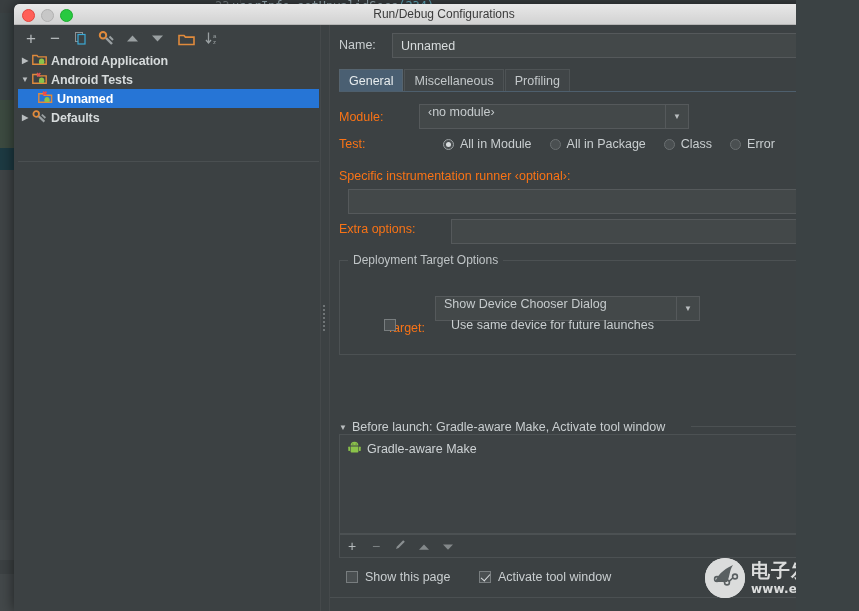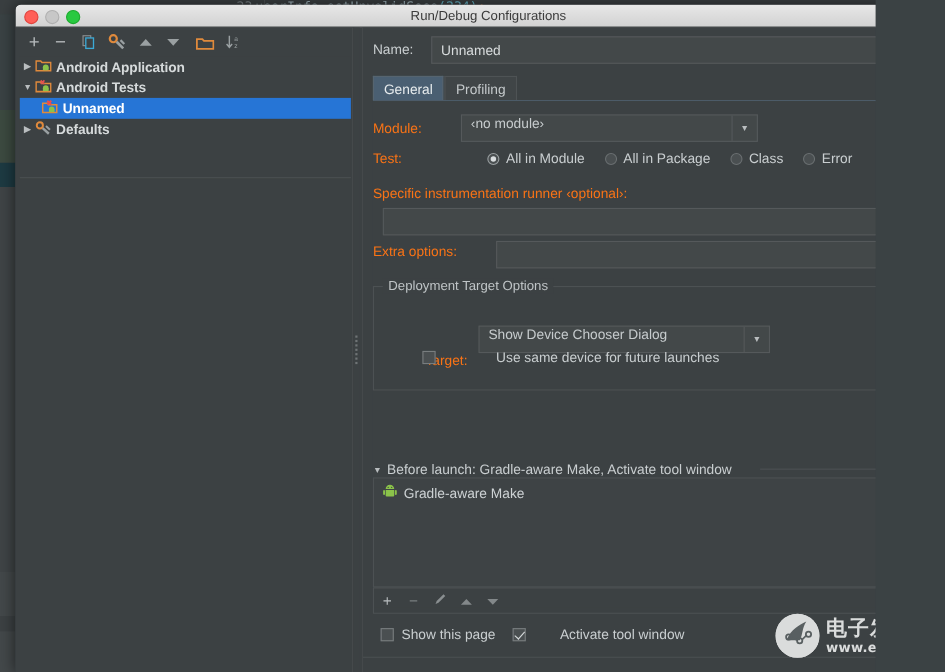--- a/index.html
+++ b/index.html
@@ -362,20 +362,21 @@
 
       <div class="right-panel">
 
         <div class="name-row">
           <span class="name-label">Name:</span>
           <input class="name-input" type="text" value="Unnamed" style="">
         </div>
 
         <div class="tabs">
           <div class="tab active">General</div>
+          <div class="tab">Miscellaneous</div>
           <div class="tab">Profiling</div>
         </div>
         <div class="tabs-underline"></div>
 
         <div class="panel-body">
 
           <div class="row" style="left:0;top:12px;">
             <span class="lbl" style="width:80px;">Module:</span>
             <div class="combo" style="width:270px;">
               <span class="val">‹no module›</span>
@@ -471,21 +472,21 @@
               <svg width="12" height="8" viewBox="0 0 12 8" aria-hidden="true">
                   <path d="M6 6.8 L1 1.5 L11 1.5 Z" fill="#83888a"></path>
                 </svg>
             </span>
           </div>
 
           <div class="checkbox" style="position:absolute;left:7px;top:478px;">
             <span class="box"></span>
             <span class="cl">Show this page</span>
           </div>
-          <div class="checkbox on" style="position:absolute;left:127px;top:478px;gap:24px;">
+          <div class="checkbox on" style="position:absolute;left:140px;top:478px;">
             <span class="box"></span>
             <span class="cl">Activate tool window</span>
           </div>
 
           <div class="footer-rule" style="left:-9px;top:505px;width:544px;"></div>
 
           <div class="err-row" style="left:7px;top:518px;">
             <span class="err-icon">!</span>
             <span class="err-strong">Error:</span>
             <span class="err-msg">Module not specified</span>

